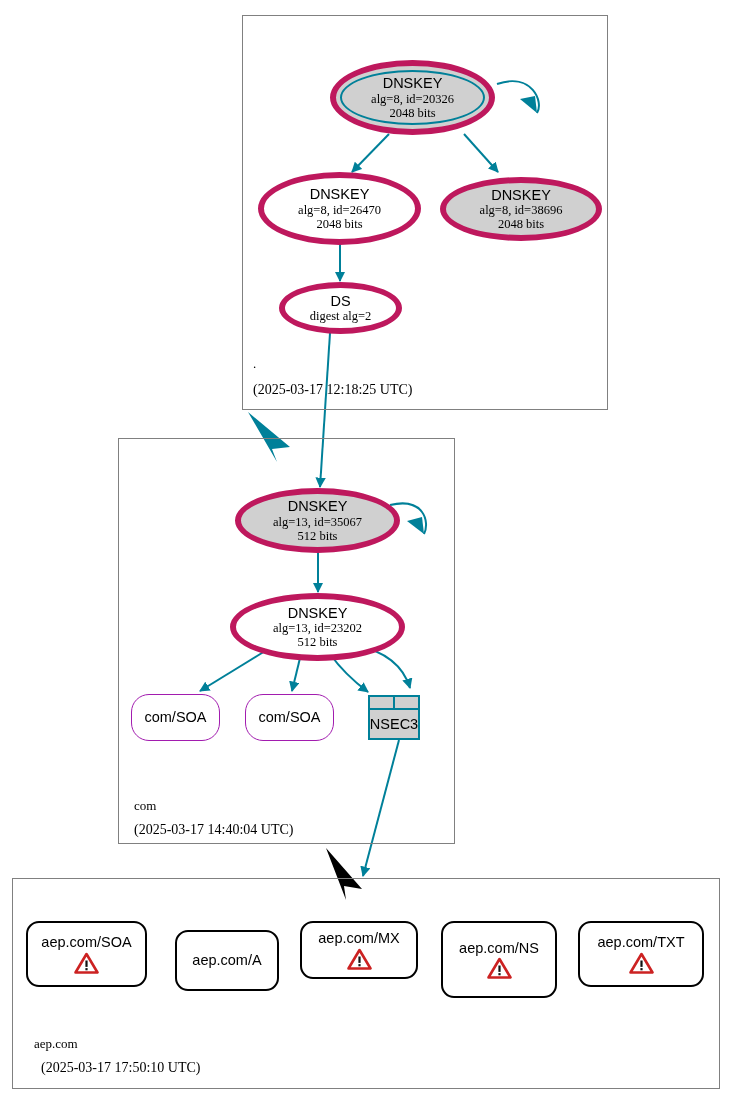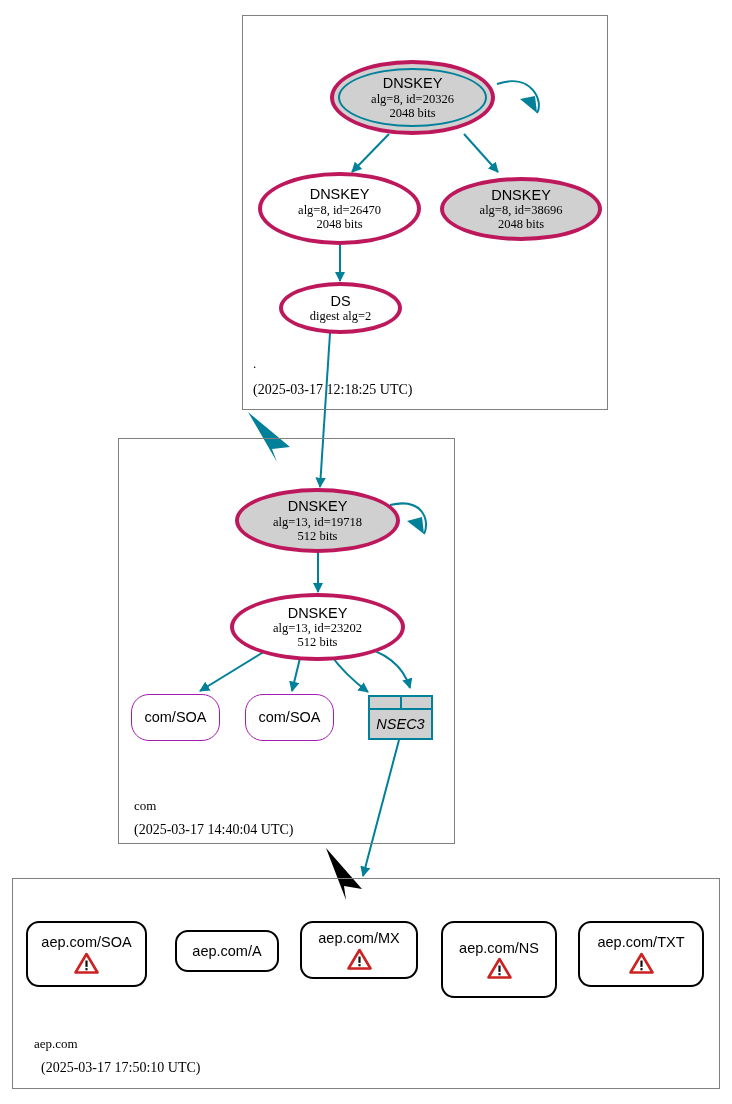--- a/index.html
+++ b/index.html
@@ -55,21 +55,21 @@
     font-family: "Liberation Sans", sans-serif;
     font-size: 14.5px;
   }
   .node .ttl-sub {
     font-family: "Liberation Serif", serif;
     font-size: 12.5px;
   }
   
   .ellipse {
     border-radius: 50%;
-    border: 4px solid #be185d;
+    border: 6px solid #be185d;
     background: #ffffff;
     text-align: right;
   }
   .ellipse.gray { background: #d0d0d0; }
   .ellipse.double::before {
     content: "";
     position: absolute;
     left: 4px; top: 4px; right: 4px; bottom: 4px;
     border: 2px solid #008099;
     border-radius: 50%;
@@ -212,60 +212,60 @@
   <span class="ttl-main">DS</span>
   <span class="ttl-sub">digest alg=2</span>
 </div>
 
 <div class="zone-box" style="left:118px; top:438px; width:337px; height:406px;"></div>
 <div class="zone-label" style="left:134px; top:798px;">com</div>
 <div class="zone-time" style="left:134px; top:822px;">(2025-03-17 14:40:04 UTC)</div>
 
 <div class="node ellipse gray" style="left:235px; top:488px; width:165px; height:65px;">
   <span class="ttl-main">DNSKEY</span>
-  <span class="ttl-sub">alg=13, id=19718</span>
+  <span class="ttl-sub">alg=13, id=35067</span>
   <span class="ttl-sub">512 bits</span>
 </div>
 
 <div class="node ellipse" style="left:230px; top:593px; width:175px; height:68px;">
   <span class="ttl-main">DNSKEY</span>
   <span class="ttl-sub">alg=13, id=23202</span>
   <span class="ttl-sub">512 bits</span>
 </div>
 
 <div class="node rrect" style="left:131px; top:694px; width:89px; height:47px;">
   <span class="ttl-main">com/SOA</span>
 </div>
 
 <div class="node rrect" style="left:245px; top:694px; width:89px; height:47px;">
   <span class="ttl-main">com/SOA</span>
 </div>
 
-<div class="node mrecord" style="left:368px; top:695px; width:65px; height:45px;font-style:italic;">
+<div class="node mrecord" style="left:368px; top:695px; width:52px; height:45px;">
   <div class="band">
     <div class="cell"></div>
     <div class="cell"></div>
   </div>
   <div class="body">NSEC3</div>
 </div>
 
 <div class="zone-box" style="left:12px; top:878px; width:708px; height:211px;"></div>
 <div class="zone-label" style="left:34px; top:1036px;">aep.com</div>
 <div class="zone-time" style="left:34px; top:1060px;margin-left:7px;">(2025-03-17 17:50:10 UTC)</div>
 
 <div class="node rrect black" style="left:26px; top:921px; width:121px; height:66px;">
   <span class="ttl-main">aep.com/SOA</span>
   <svg class="warn" width="25" height="22" viewBox="0 0 25 22">
     <path d="M12.5 2 L23.5 20.5 L1.5 20.5 Z" fill="#ffffff" stroke="#cc2222" stroke-width="2.6" stroke-linejoin="round"></path>
     <rect x="11.4" y="8.5" width="2.2" height="6.4" fill="#111111"></rect>
     <rect x="11.4" y="16.1" width="2.2" height="2.2" fill="#111111"></rect>
   </svg>
 </div>
 
-<div class="node rrect black" style="left:175px; top:930px; width:104px; height:42px;">
+<div class="node rrect black" style="left:175px; top:930px; width:104px; height:61px;">
   <span class="ttl-main">aep.com/A</span>
 </div>
 
 <div class="node rrect black" style="left:300px; top:921px; width:118px; height:58px;">
   <span class="ttl-main">aep.com/MX</span>
   <svg class="warn" width="25" height="22" viewBox="0 0 25 22">
     <path d="M12.5 2 L23.5 20.5 L1.5 20.5 Z" fill="#ffffff" stroke="#cc2222" stroke-width="2.6" stroke-linejoin="round"></path>
     <rect x="11.4" y="8.5" width="2.2" height="6.4" fill="#111111"></rect>
     <rect x="11.4" y="16.1" width="2.2" height="2.2" fill="#111111"></rect>
   </svg>

